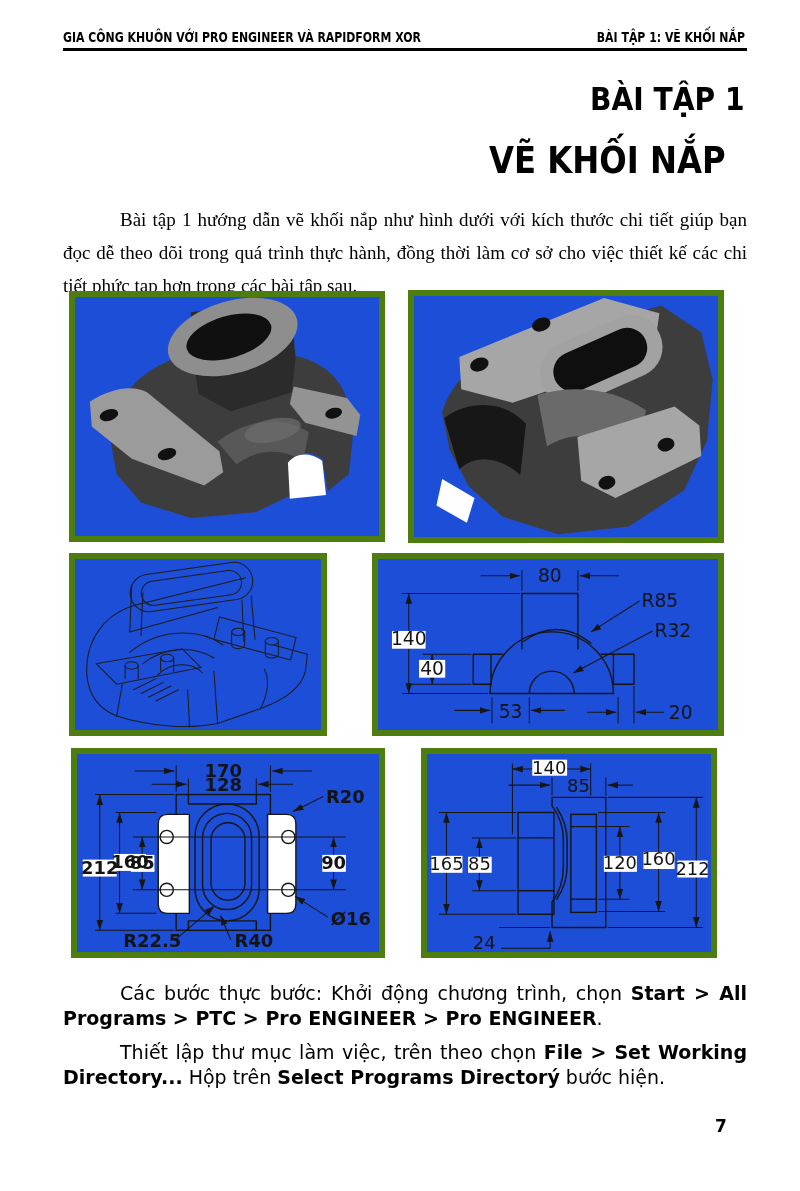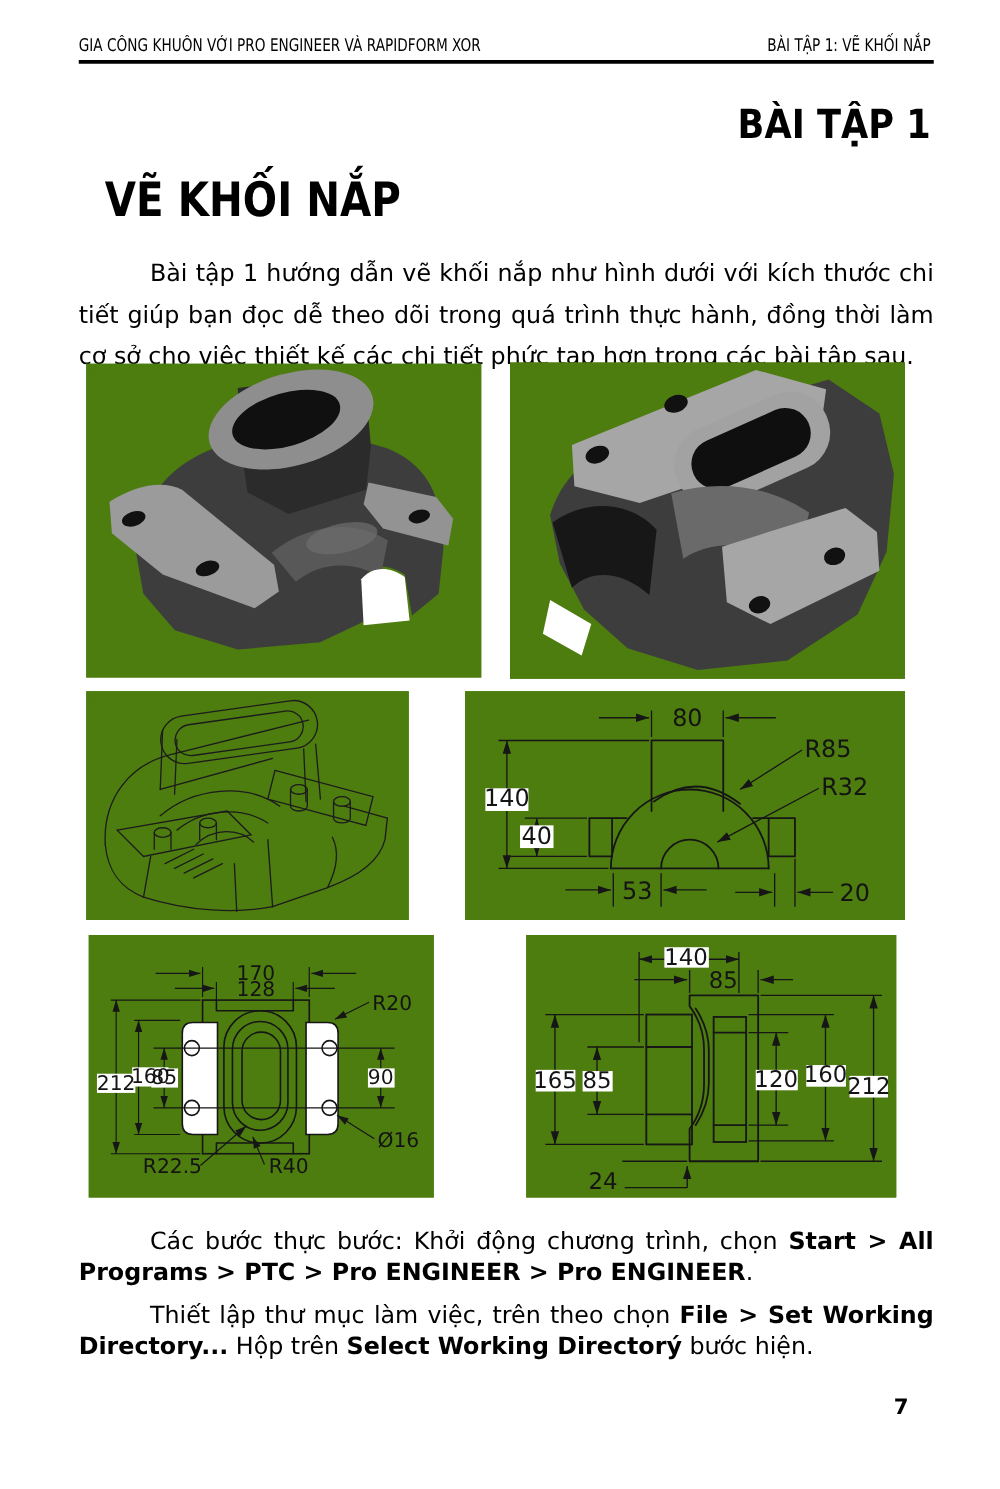--- a/index.html
+++ b/index.html
@@ -2,46 +2,46 @@
 <html><head>
 <meta charset="utf-8">
 <style>
   html,body{margin:0;padding:0;}
   body{
     width:800px;height:1191px;position:relative;background:#fff;color:#000;
     font-family:"DejaVu Sans","Liberation Sans",sans-serif;overflow:hidden;
   }
   .abs{position:absolute;}
   
-  .hdr{top:29px;font-weight:normal;font-size:14px;white-space:nowrap;}
+  .hdr{top:29px;font-weight:bold;font-size:14px;white-space:nowrap;}
   .hdr-left{left:63px;}
   .hdr-right{right:55px;}
   .cond{display:inline-block;transform:scaleX(.78);}
   .hdr-left .cond{transform-origin:left center;}
   .hdr-right .cond{transform-origin:right center;}
   .hdr-rule{left:63px;top:48px;width:684px;height:3px;background:#000;}
   
   .chapter{right:55px;top:80px;font-weight:bold;font-size:32px;}
   .chapter .cond{transform:scaleX(.88);transform-origin:right center;}
-  .title{left:63px;top:138px;width:684px;text-align:left;font-weight:bold;font-size:38px;}
+  .title{left:63px;top:138px;width:684px;text-align:right;font-weight:bold;font-size:38px;}
   .title .cond{transform:scaleX(.85);transform-origin:center center;}
   
   .para{left:63px;width:684px;text-align:justify;font-size:19px;line-height:33px;}
-  .intro{top:203px;text-indent:57px;}
+  .intro{top:203px;text-indent:57px;font-family:Liberation Serif, serif;}
   .steps{top:981px;line-height:25px;}
   .steps p{margin:0 0 9px 0;text-indent:57px;text-align:justify;}
   .steps b{font-weight:bold;}
   
-  .fig{position:absolute;border:4px solid #4d7c0f;background:#4d7c0f;box-sizing:border-box;}
+  .fig{position:absolute;border:6px solid #4d7c0f;background:#1d4ed8;box-sizing:border-box;}
   .fig svg{position:absolute;left:0;top:0;width:100%;height:100%;}
   #f1{left:69px;top:291px;width:316px;height:251px;}
   #f2{left:408px;top:290px;width:316px;height:253px;}
   #f3{left:69px;top:553px;width:258px;height:183px;}
   #f4{left:372px;top:553px;width:352px;height:183px;}
-  #f5{left:71px;top:748px;width:276px;height:210px;}
+  #f5{left:71px;top:748px;width:314px;height:210px;font-weight:bold;}
   #f6{left:421px;top:748px;width:296px;height:210px;}
   .dim{font-family:"DejaVu Sans","Liberation Sans",sans-serif;fill:#141414;}
   .d20{font-size:20px;}
   .d19{font-size:19px;}
   .geo{stroke:#161616;stroke-width:1.5;fill:none;stroke-linecap:round;}
   .thin{stroke:#161616;stroke-width:1.1;fill:none;}
   .wire{stroke:#1c1c1c;stroke-width:1.1;fill:none;stroke-linecap:round;}
   .mask{fill:#fff;}
   .pagenum{left:706px;top:1116px;width:30px;text-align:center;font-weight:bold;font-size:17px;}
 </style>
@@ -258,16 +258,16 @@
   <text class="dim d19" x="53" y="123" text-anchor="middle">85</text>
   <text class="dim d19" x="202" y="122" text-anchor="middle">120</text>
   <text class="dim d19" x="243" y="118" text-anchor="middle">160</text>
   <text class="dim d19" x="279" y="128" text-anchor="middle">212</text>
   <text class="dim d19" x="58" y="207" text-anchor="middle">24</text>
 </svg>
 </div>
 
 <div class="abs para steps">
   <p><span>Các bước thực bước: Khởi động chương trình, chọn </span><b>Start &gt; All Programs &gt; PTC &gt; Pro ENGINEER &gt; Pro ENGINEER</b><span>.</span></p>
-  <p><span>Thiết lập thư mục làm việc, trên theo chọn </span><b>File &gt; Set Working Directory...</b><span> Hộp trên </span><b>Select Working Directorý</b><span> bước hiện.</span></p>
+  <p><span>Thiết lập thư mục làm việc, trên theo chọn </span><b>File &gt; Set Working Directory...</b><span> Hộp trên </span><b>Select Programs Directorý</b><span> bước hiện.</span></p>
 </div>
 
 <div class="abs pagenum">7</div>
 
 </body></html>

